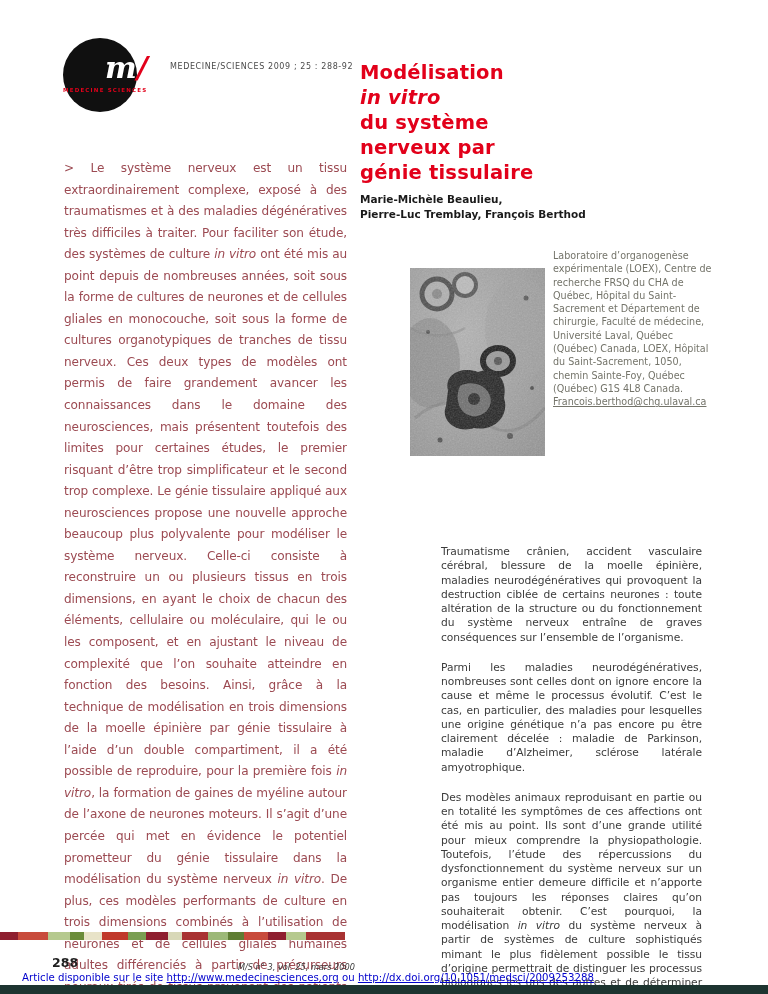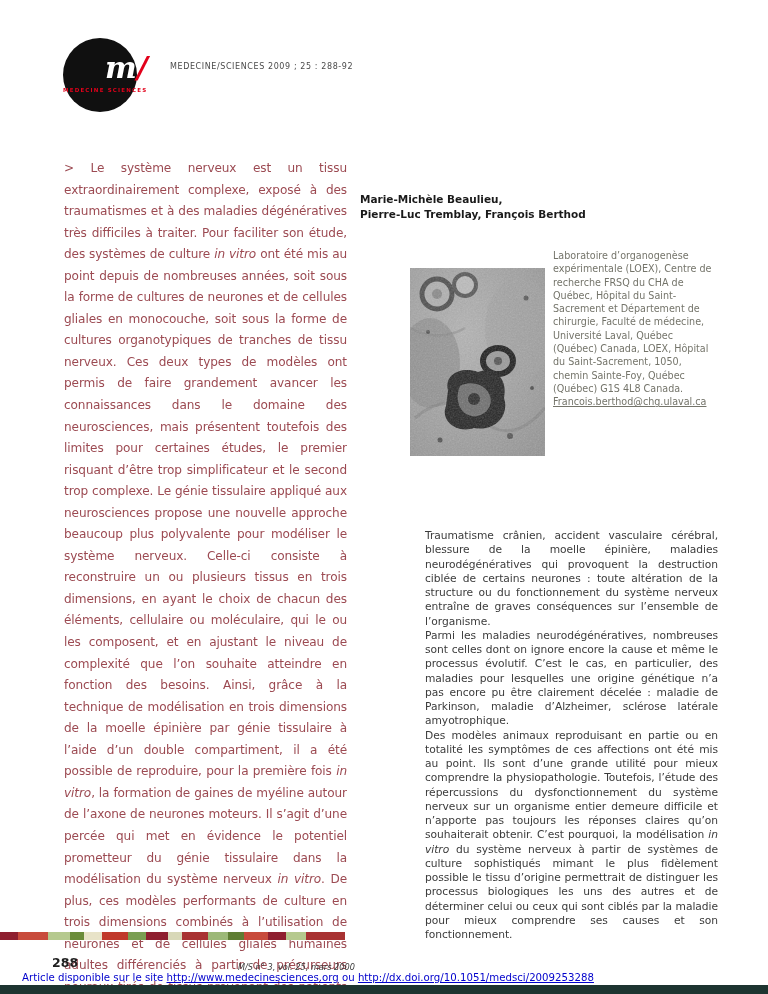--- a/index.html
+++ b/index.html
@@ -59,21 +59,21 @@
   }
   .affiliation a.email {
     display:block; color:#74746a; cursor:pointer;
   }
   
   .body-col {
     position:absolute; left:425px; top:529px; width:293px;
     font-size:10.7px; line-height:14.25px; letter-spacing:-0.05px;
     color:#3b3b3b; text-align:justify; hyphens:auto;
   }
-  .body-para { margin:0; }
+  .body-para { margin:16px; }
   .body-para i { font-style:italic; }
   
   .color-bar {
     position:absolute; left:0; top:932px; height:8px; display:flex;
   }
   .bar-seg { display:block; height:8px; }
   
   .page-number {
     position:absolute; left:52px; top:955px;
     font-size:12.5px; font-weight:bold; color:#1f1f1f;
@@ -97,20 +97,25 @@
 
 <div class="page">
 
   <div class="logo">
     <div class="logo-main"><span>m</span><span class="slash">/</span><span>s</span></div>
     <div class="logo-sub">MEDECINE SCIENCES</div>
   </div>
 
   <div class="journal-header">MEDECINE/SCIENCES 2009 ; 25 : 288-92</div>
 
+  <h1 class="title"><span>Modélisation
+</span><i>in vitro</i><span>
+du système
+nerveux par
+génie tissulaire</span></h1>
 
   <div class="authors">Marie-Michèle Beaulieu,
 Pierre-Luc Tremblay, François Berthod</div>
 
   <div class="abstract"><span>&gt; Le système nerveux est un tissu extraordinairement complexe, exposé à des traumatismes et à des maladies dégénératives très difficiles à traiter. Pour faciliter son étude, des systèmes de culture </span><i>in vitro</i><span> ont été mis au point depuis de nombreuses années, soit sous la forme de cultures de neurones et de cellules gliales en monocouche, soit sous la forme de cultures organotypiques de tranches de tissu nerveux. Ces deux types de modèles ont permis de faire grandement avancer les connaissances dans le domaine des neurosciences, mais présentent toutefois des limites pour certaines études, le premier risquant d’être trop simplificateur et le second trop complexe. Le génie tissulaire appliqué aux neurosciences propose une nouvelle approche beaucoup plus polyvalente pour modéliser le système nerveux. Celle-ci consiste à reconstruire un ou plusieurs tissus en trois dimensions, en ayant le choix de chacun des éléments, cellulaire ou moléculaire, qui le ou les composent, et en ajustant le niveau de complexité que l’on souhaite atteindre en fonction des besoins. Ainsi, grâce à la technique de modélisation en trois dimensions de la moelle épinière par génie tissulaire à l’aide d’un double compartiment, il a été possible de reproduire, pour la première fois </span><i>in vitro</i><span>, la formation de gaines de myéline autour de l’axone de neurones moteurs. Il s’agit d’une percée qui met en évidence le potentiel prometteur du génie tissulaire dans la modélisation du système nerveux </span><i>in vitro</i><span>. De plus, ces modèles performants de culture en trois dimensions combinés à l’utilisation de neurones et de cellules gliales humaines adultes différenciés à partir de précurseurs neuraux tirés de tissus provenant des patients (peau, gras, moelle osseuse) ouvre des perspectives très prometteuses pour l’étude des maladies neurodégénératives. &lt;</span></div>
 
   <figure class="micrograph">
     <svg width="135" height="188" viewBox="0 0 135 188" xmlns="http://www.w3.org/2000/svg">
       <defs>
         <filter id="noiseF">

